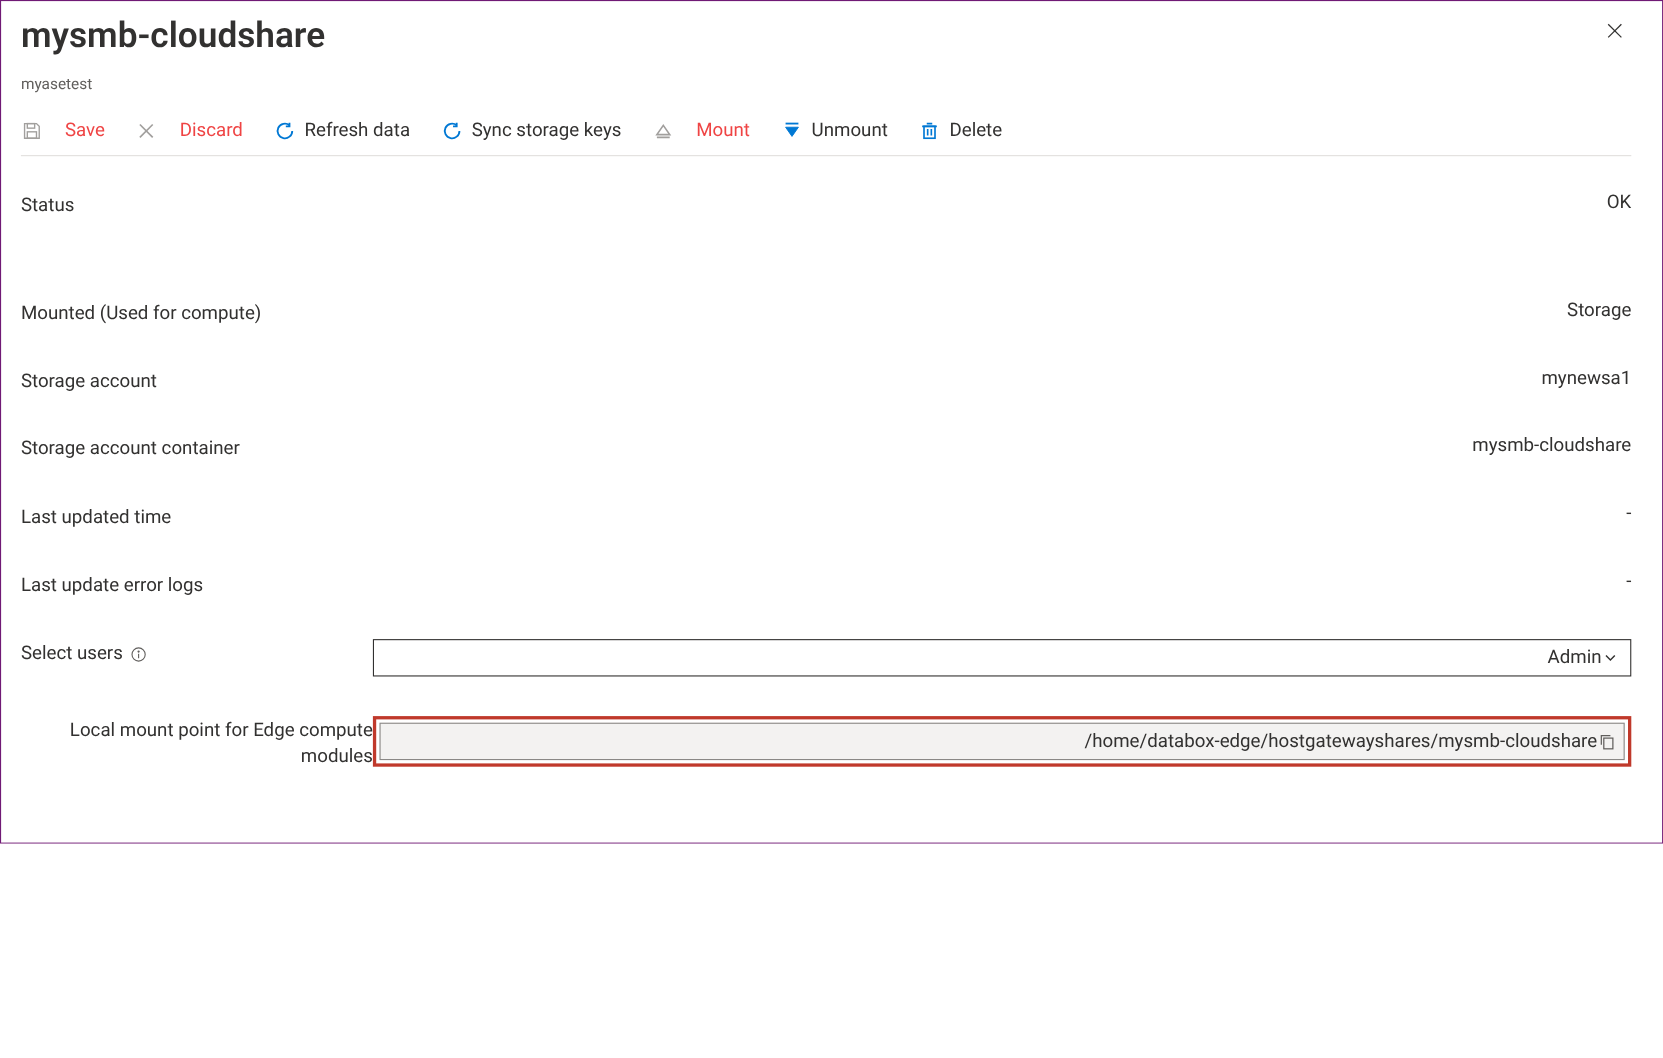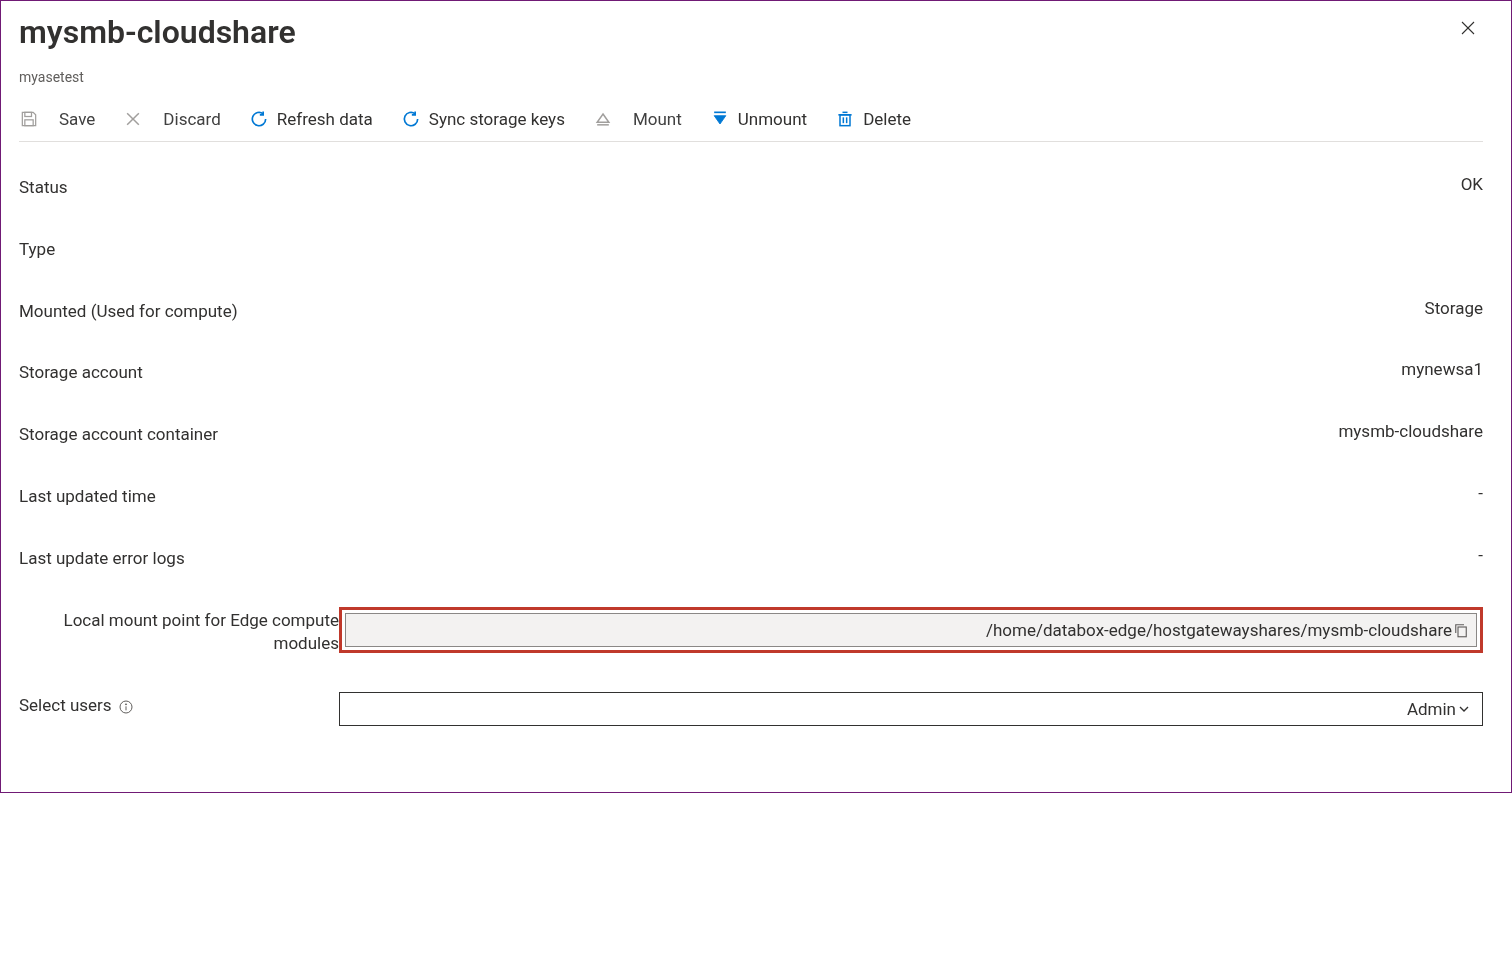--- a/index.html
+++ b/index.html
@@ -52,21 +52,21 @@
     align-items: center;
     gap: 8px;
     background: none;
     border: none;
     font-size: 17px;
     font-family: inherit;
     cursor: pointer;
     color: #323130;
     padding: 2px 0;
   }
-  .tb-item.disabled { color: #404040; cursor: default; gap: 20px; }
+  .tb-item.disabled { color: #ef4444; cursor: default; gap: 20px; }
   .tb-item .ic { width: 20px; height: 20px; display:inline-flex; align-items:center; justify-content:center; }
   .tb-item.disabled .ic svg { stroke:#a19f9d; fill:none;}
   .blue svg { stroke:#0078d4; }
   .blue-fill svg { fill:#0078d4; stroke:#0078d4;}
 
   .fields {
     margin-top: 32px;
     text-align: right;
   }
   .field-row {
@@ -214,21 +214,20 @@
   </div>
 
   <div class="fields">
 
     <div class="field-row">
       <div class="field-label">Status</div>
       <div class="field-value">OK</div>
     </div>
 
     <div class="field-row">
-      <div class="field-label">Type</div>
     </div>
 
     <div class="field-row">
       <div class="field-label">Mounted (Used for compute)</div>
       <div class="field-value">Storage</div>
     </div>
 
     <div class="field-row">
       <div class="field-label">Storage account</div>
       <div class="field-value">mynewsa1</div>
@@ -240,35 +239,20 @@
     </div>
 
     <div class="field-row">
       <div class="field-label">Last updated time</div>
       <div class="field-value">-</div>
     </div>
 
     <div class="field-row">
       <div class="field-label">Last update error logs</div>
       <div class="field-value">-</div>
-    </div>
-
-    <div class="field-row">
-      <div class="field-label">Local mount point for Edge compute modules</div>
-      <div class="highlight-box">
-        <div class="readonly-input">
-          <span class="val">/home/databox-edge/hostgatewayshares/mysmb-cloudshare</span>
-          <span class="copy-ic">
-            <svg viewBox="0 0 24 24" fill="none" stroke="#605e5c" stroke-width="1.5">
-                <rect x="8" y="8" width="11" height="13"></rect>
-                <path d="M5 16V5h11"></path>
-              </svg>
-          </span>
-        </div>
-      </div>
     </div>
 
     <div class="field-row">
       <div class="field-label">
         <span>Select users</span>
         <span class="info-ic">
           <svg viewBox="0 0 24 24" fill="none" stroke="#605e5c" stroke-width="1.5">
               <circle cx="12" cy="12" r="9"></circle>
               <line x1="12" y1="11" x2="12" y2="17"></line>
               <circle cx="12" cy="8" r="0.8" fill="#605e5c"></circle>
@@ -280,14 +264,29 @@
           <span class="val">Admin</span>
           <span class="chev">
             <svg viewBox="0 0 24 24" fill="none" stroke="#323130" stroke-width="2">
                 <polyline points="6 9 12 15 18 9"></polyline>
               </svg>
           </span>
         </div>
       </div>
     </div>
 
+    <div class="field-row">
+      <div class="field-label">Local mount point for Edge compute modules</div>
+      <div class="highlight-box">
+        <div class="readonly-input">
+          <span class="val">/home/databox-edge/hostgatewayshares/mysmb-cloudshare</span>
+          <span class="copy-ic">
+            <svg viewBox="0 0 24 24" fill="none" stroke="#605e5c" stroke-width="1.5">
+                <rect x="8" y="8" width="11" height="13"></rect>
+                <path d="M5 16V5h11"></path>
+              </svg>
+          </span>
+        </div>
+      </div>
+    </div>
+
   </div>
 </div>
 
 </body></html>

